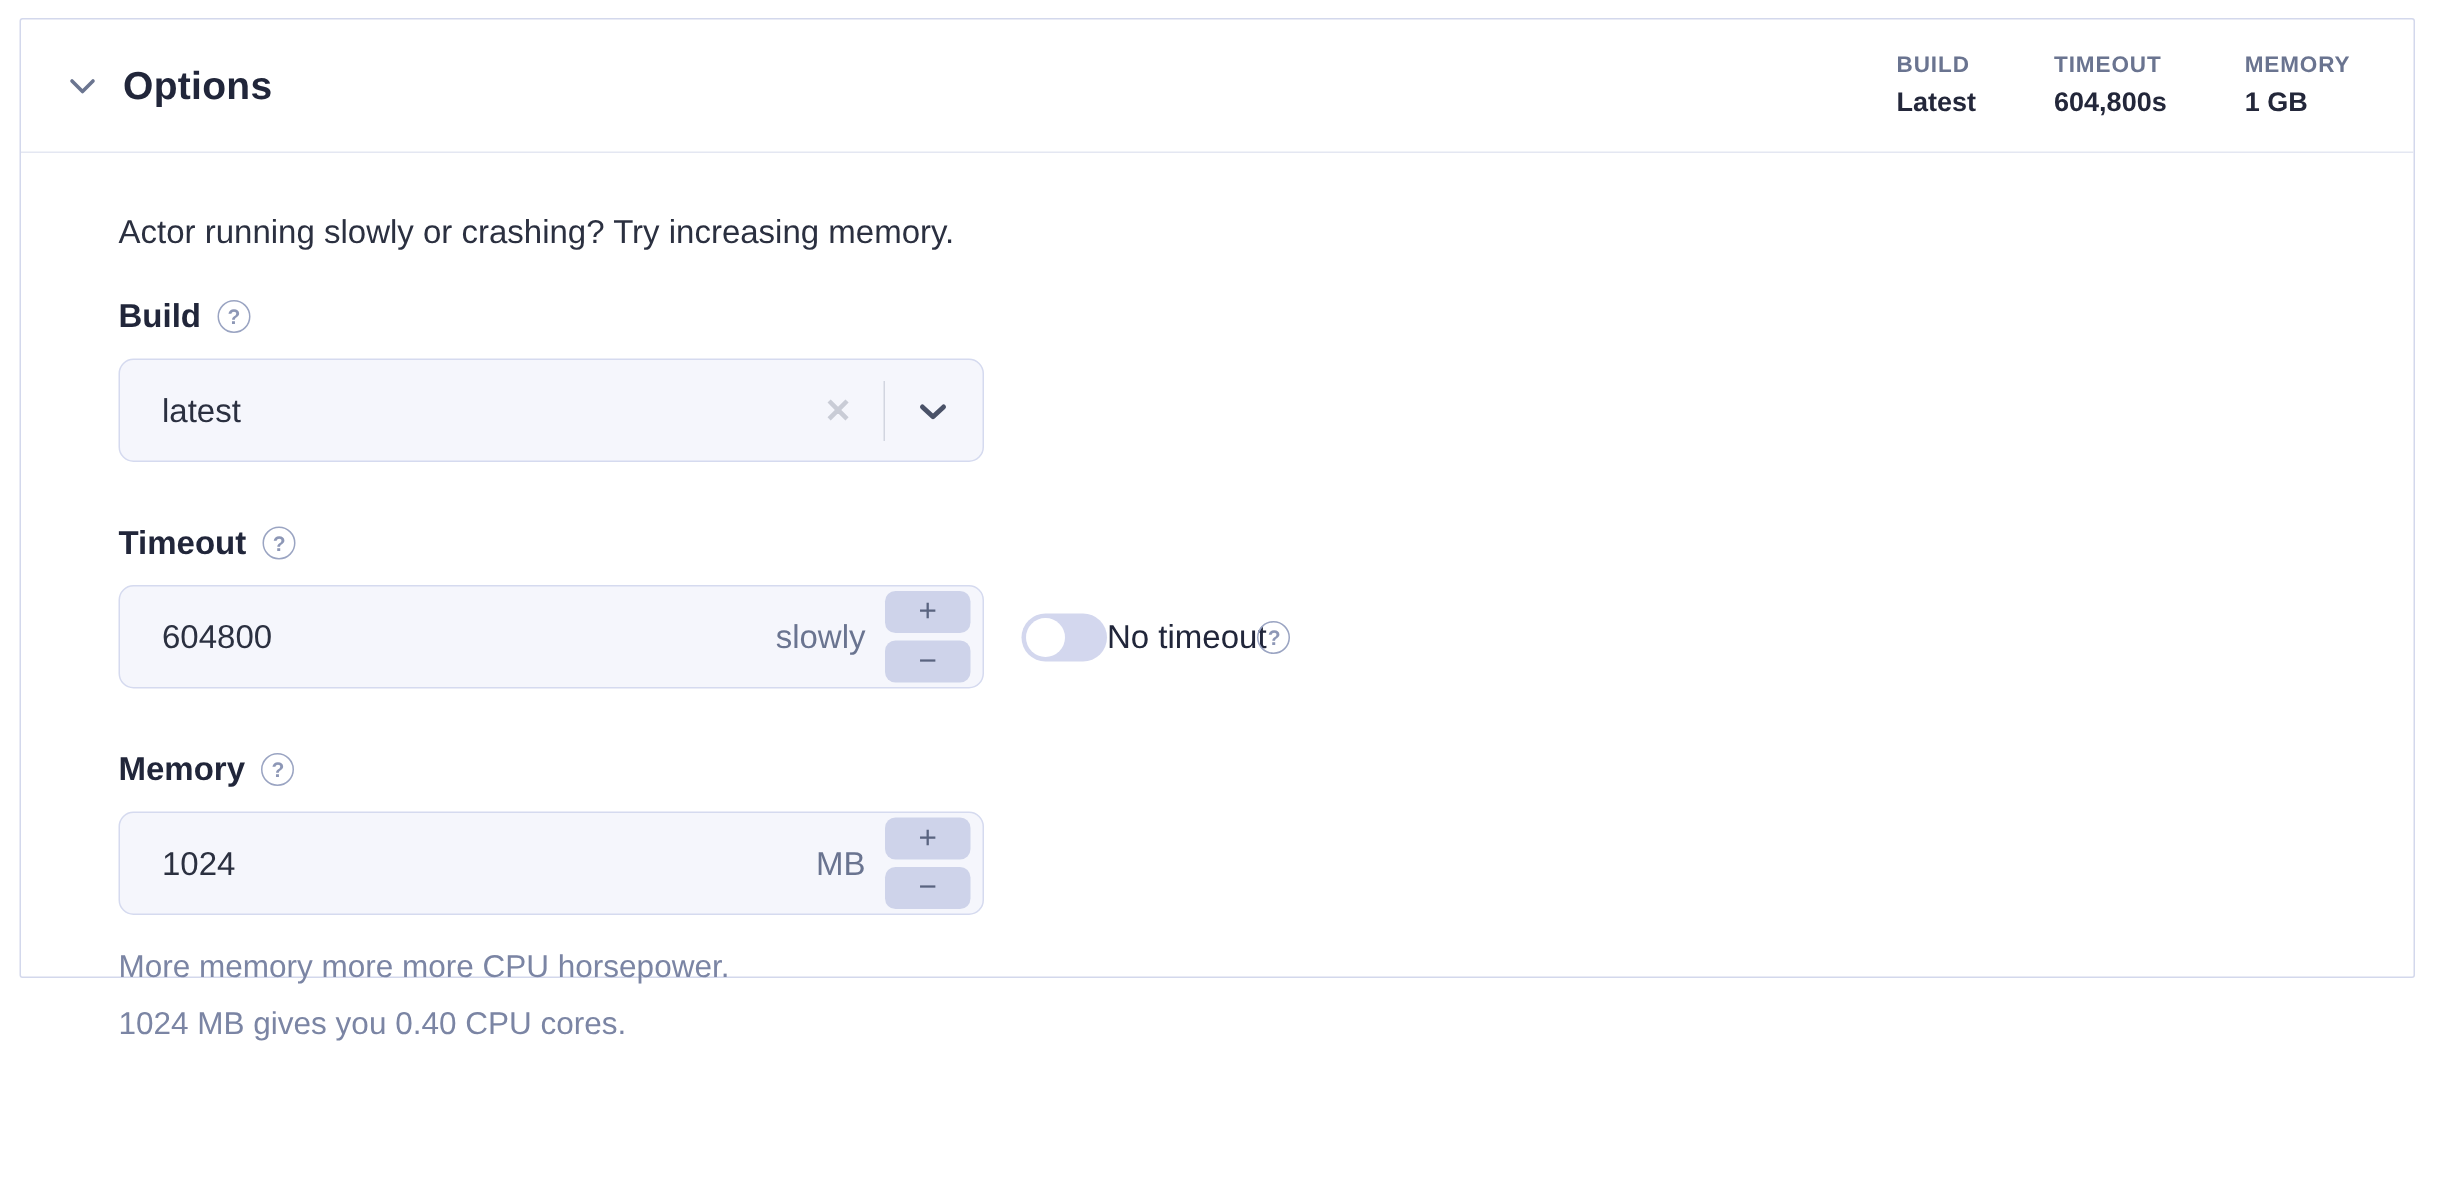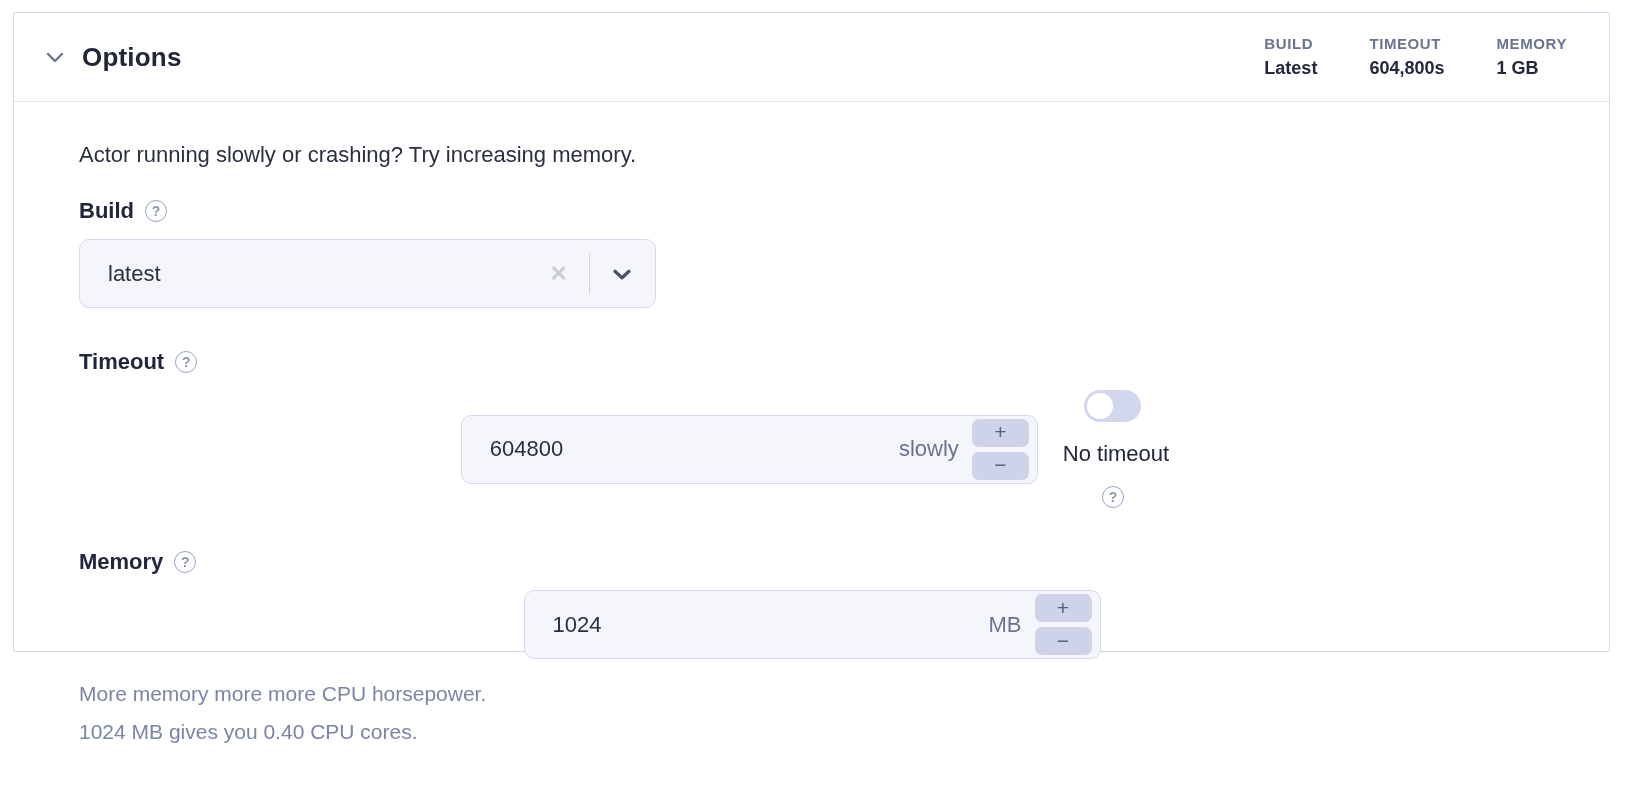--- a/index.html
+++ b/index.html
@@ -162,27 +162,25 @@
     border-radius: 7px;
     color: #5a6480;
     font-size: 21px;
     line-height: 1;
     display: flex;
     align-items: center;
     justify-content: center;
     cursor: pointer;
     padding-bottom: 2px;
   }
-  .timeout-row, .memory-row { display: flex; align-items: center; justify-content: center; }
+  .timeout-row, .memory-row { display: flex; align-items: center; }
   .toggle-group {
     display: flex;
     align-items: center;
     margin-left: 25px;
-    gap: 19px;
-    flex-direction: column;
   }
   .toggle {
     width: 57px;
     height: 32px;
     background: #d3d7ee;
     border-radius: 16px;
     position: relative;
     cursor: pointer;
     flex: 0 0 auto;
   }

